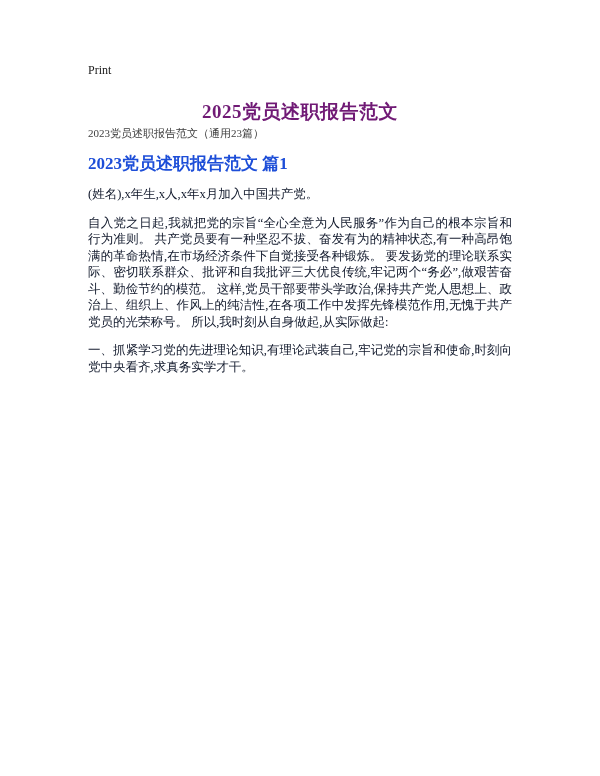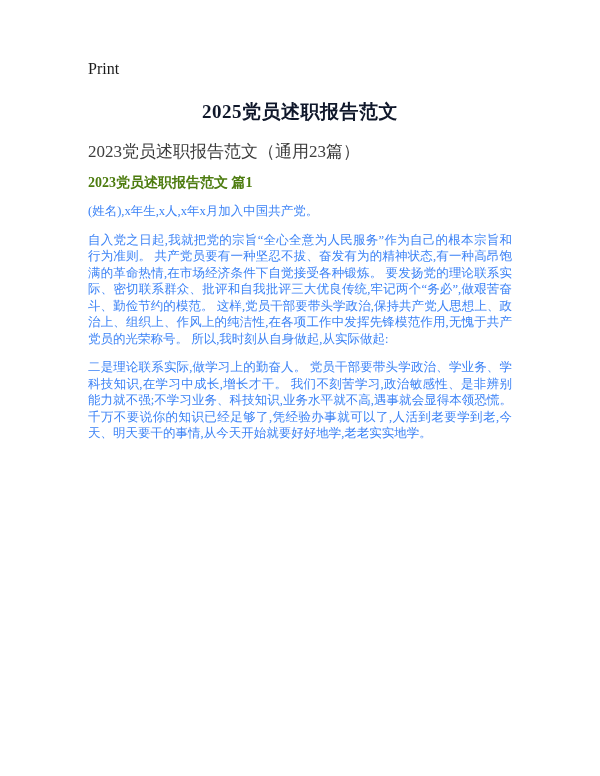--- a/index.html
+++ b/index.html
@@ -9,75 +9,75 @@
     font-family: "Liberation Serif", "DejaVu Serif", serif;
     overflow: hidden;
   }
   .page {
     width: 600px;
     height: 776px;
     background: #ffffff;
     padding: 60px 88px 0 88px;
   }
   .print-link {
-    font-size: 16px;
+    font-size: 12px;
     color: #1a1a1a;
     display: inline-block;
     cursor: pointer;
   }
   .doc-title {
     margin-top: 21px;
     text-align: center;
     font-size: 19px;
     font-weight: bold;
     letter-spacing: 0.5px;
   }
   .doc-subtitle {
-    margin-top: 15px;
-    font-size: 17px;
+    margin-top: 1px;
+    font-size: 11px;
     color: #3d3d3d;
   }
   .section-heading {
     margin-top: 11px;
-    font-size: 14px;
+    font-size: 17px;
     font-weight: bold;
-    color: #4d7c0f;
+    color: #1d4ed8;
   }
   .body-text {
     margin-top: 11px;
   }
   .body-text p {
     font-size: 12.5px;
     line-height: 16.5px;
-    color: #3b82f6;
+    color: #0f172a;
     margin-bottom: 12px;
     text-align: justify;
     word-break: break-all;
   }
 </style>
 </head>
 <body>
 
 <div class="page">
 
   <span class="print-link">Print</span>
 
-  <h1 class="doc-title" style="color: #0f172a;">2025党员述职报告范文</h1>
+  <h1 class="doc-title" style="color: #701a75;">2025党员述职报告范文</h1>
 
   <div class="doc-subtitle">2023党员述职报告范文（通用23篇）</div>
 
   <div class="section-heading">2023党员述职报告范文 篇1</div>
 
   <div class="body-text">
 
       <p>(姓名),x年生,x人,x年x月加入中国共产党。</p>
 
       <p>自入党之日起,我就把党的宗旨“全心全意为人民服务”作为自己的根本宗旨和行为准则。 共产党员要有一种坚忍不拔、奋发有为的精神状态,有一种高昂饱满的革命热情,在市场经济条件下自觉接受各种锻炼。 要发扬党的理论联系实际、密切联系群众、批评和自我批评三大优良传统,牢记两个“务必”,做艰苦奋斗、勤俭节约的模范。 这样,党员干部要带头学政治,保持共产党人思想上、政治上、组织上、作风上的纯洁性,在各项工作中发挥先锋模范作用,无愧于共产党员的光荣称号。 所以,我时刻从自身做起,从实际做起:</p>
 
+      <p>一、抓紧学习党的先进理论知识,有理论武装自己,牢记党的宗旨和使命,时刻向党中央看齐,求真务实学才干。</p>
 
 
 
-      <p>二是理论联系实际,做学习上的勤奋人。 党员干部要带头学政治、学业务、学科技知识,在学习中成长,增长才干。 我们不刻苦学习,政治敏感性、是非辨别能力就不强;不学习业务、科技知识,业务水平就不高,遇事就会显得本领恐慌。 千万不要说你的知识已经足够了,凭经验办事就可以了,人活到老要学到老,今天、明天要干的事情,从今天开始就要好好地学,老老实实地学。</p>
 
 
     </div>
 
 </div>
 
 </body></html>

